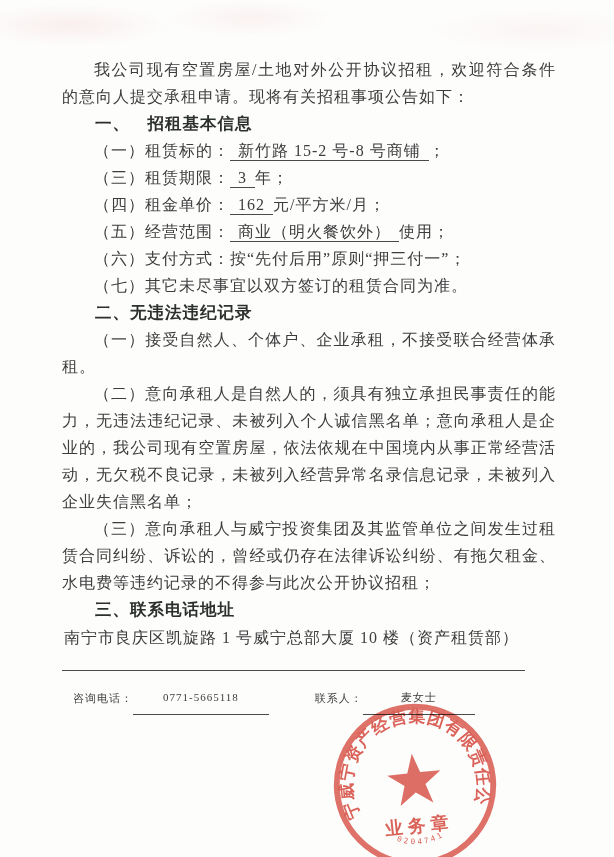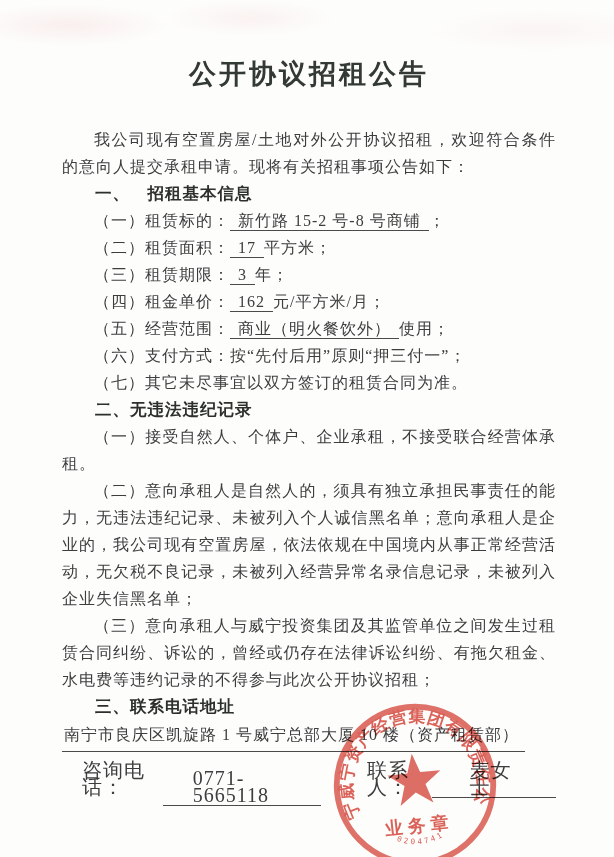--- a/index.html
+++ b/index.html
@@ -42,60 +42,58 @@
   }
   .fill{
     border-bottom:1px solid #4a4a4a;
     padding:0 8px 1px 8px;
     text-align:right;
   }
   .addr{
     font-size:16px;line-height:30px;letter-spacing:1px;
     display:inline-block;
     border-bottom:1px solid #4a4a4a;
-    padding:0 6px 1px 2px;
+    padding:0 6px 17px 2px;
     text-align:center;
   }
   .phone-line{
     margin-top:10px;
-    font-size:20px;line-height:17px;letter-spacing:1px;
+    font-size:11px;line-height:32px;letter-spacing:1px;
     padding-left:1em;
-    display:flex;align-items:flex-start;
+    display:flex;align-items:center;
   }
   .phone-line .fill-phone{
     border-bottom:1px solid #4a4a4a;
-    padding:0 30px 1px 30px;margin-right:46px;margin-top:8px;
+    padding:0 30px 1px 30px;margin-right:46px;
   }
   .phone-line .fill-name{
     border-bottom:1px solid #4a4a4a;
     padding:0 38px 1px 38px;
   }
   .seal{
     position:absolute;left:330px;top:700px;
     width:170px;height:170px;
     opacity:0.86;
     mix-blend-mode:multiply;
     transform:rotate(-6deg);
     pointer-events:none;
   }
 </style>
 </head>
 <body>
 
 <div class="page">
 
-  <h1 class="title">公开协议招租公告</h1>
 
   <p class="para">我公司现有空置房屋/土地对外公开协议招租，欢迎符合条件的意向人提交承租申请。现将有关招租事项公告如下：</p>
 
   <p class="sec-heading">一、　招租基本信息</p>
 
   <p class="item"><span>（一）租赁标的：</span><span class="fill">新竹路 15-2 号-8 号商铺</span><span>；</span></p>
 
-  <p class="item"><span>（二）租赁面积：</span><span class="fill">17</span><span>平方米；</span></p>
 
   <p class="item"><span>（三）租赁期限：</span><span class="fill">3</span><span>年；</span></p>
 
   <p class="item"><span>（四）租金单价：</span><span class="fill">162</span><span>元/平方米/月；</span></p>
 
   <p class="item"><span>（五）经营范围：</span><span class="fill">商业（明火餐饮外）</span><span>使用；</span></p>
 
   <p class="item">（六）支付方式：按“先付后用”原则“押三付一”；</p>
 
   <p class="item">（七）其它未尽事宜以双方签订的租赁合同为准。</p>

